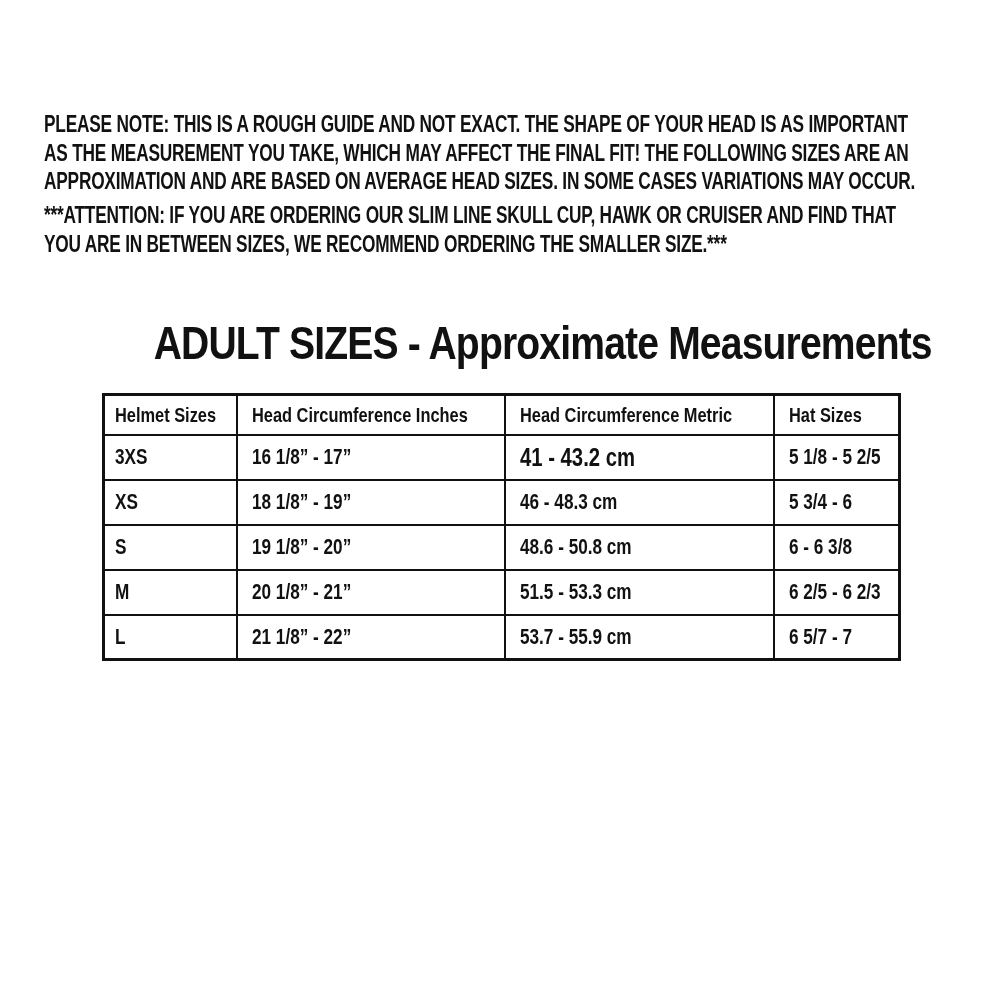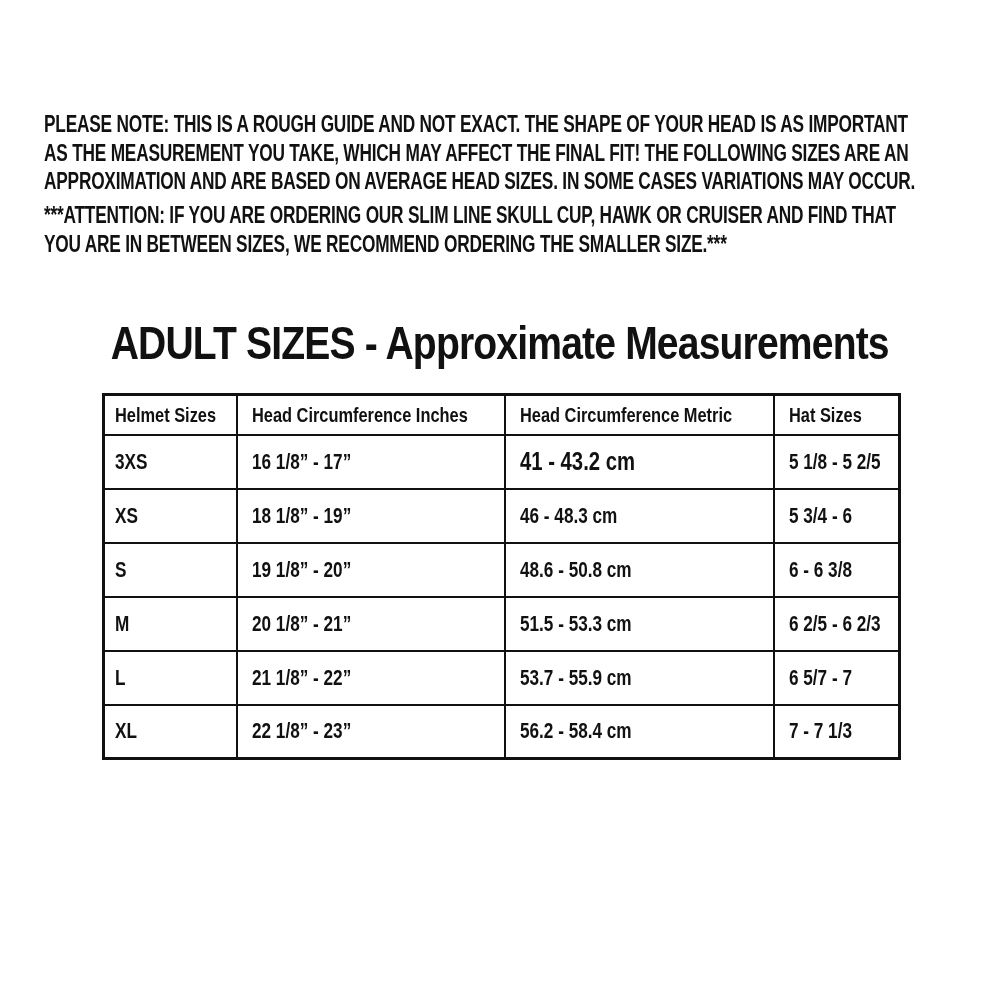--- a/index.html
+++ b/index.html
@@ -22,21 +22,21 @@
     letter-spacing: -0.3px;
     transform: scaleX(0.72);
     transform-origin: 0 0;
   }
   .para.note { top: 110px; }
   .para.attention { top: 201px; }
   .title-wrap {
     position: absolute;
     top: 316px; left: 0;
     width: 1000px;
-    text-align: center;
+    text-align: right;
   }
   .title-text {
     display: inline-block;
     font-size: 46px;
     font-weight: bold;
     letter-spacing: -1px;
     white-space: nowrap;
     transform: scaleX(0.85);
     transform-origin: 50% 50%;
   }
@@ -50,21 +50,21 @@
   }
   .size-table th, .size-table td {
     border: 2px solid #111111;
     text-align: left;
     vertical-align: middle;
     padding: 0 16px 0 14px;
     overflow: hidden;
   }
   .size-table th:first-child, .size-table td:first-child { padding-left: 10px; }
   .size-table thead tr { height: 40px; }
-  .size-table tbody tr { height: 54px; margin-top: 44px; }
+  .size-table tbody tr { height: 45px; margin-top: 44px; }
   .size-table th { font-size: 21px; font-weight: bold; }
   .size-table td { font-size: 22px; font-weight: bold; }
   .cond {
     display: inline-block;
     white-space: nowrap;
     transform: scaleX(0.78);
     transform-origin: 0 50%;
   }
   .emph { font-size: 26px; }
   .col-helmet { width: 133px; }
@@ -125,20 +125,14 @@
       <td><span class="cond">20 1/8” - 21”</span></td>
       <td><span class="cond">51.5 - 53.3 cm</span></td>
       <td><span class="cond">6 2/5 - 6 2/3</span></td>
     </tr>
     <tr>
       <td><span class="cond">L</span></td>
       <td><span class="cond">21 1/8” - 22”</span></td>
       <td><span class="cond">53.7 - 55.9 cm</span></td>
       <td><span class="cond">6 5/7 - 7</span></td>
     </tr>
-    <tr>
-      <td><span class="cond">XL</span></td>
-      <td><span class="cond">22 1/8” - 23”</span></td>
-      <td><span class="cond">56.2 - 58.4 cm</span></td>
-      <td><span class="cond">7 - 7 1/3</span></td>
-    </tr>
   </tbody>
 </table>
 
 </body></html>

